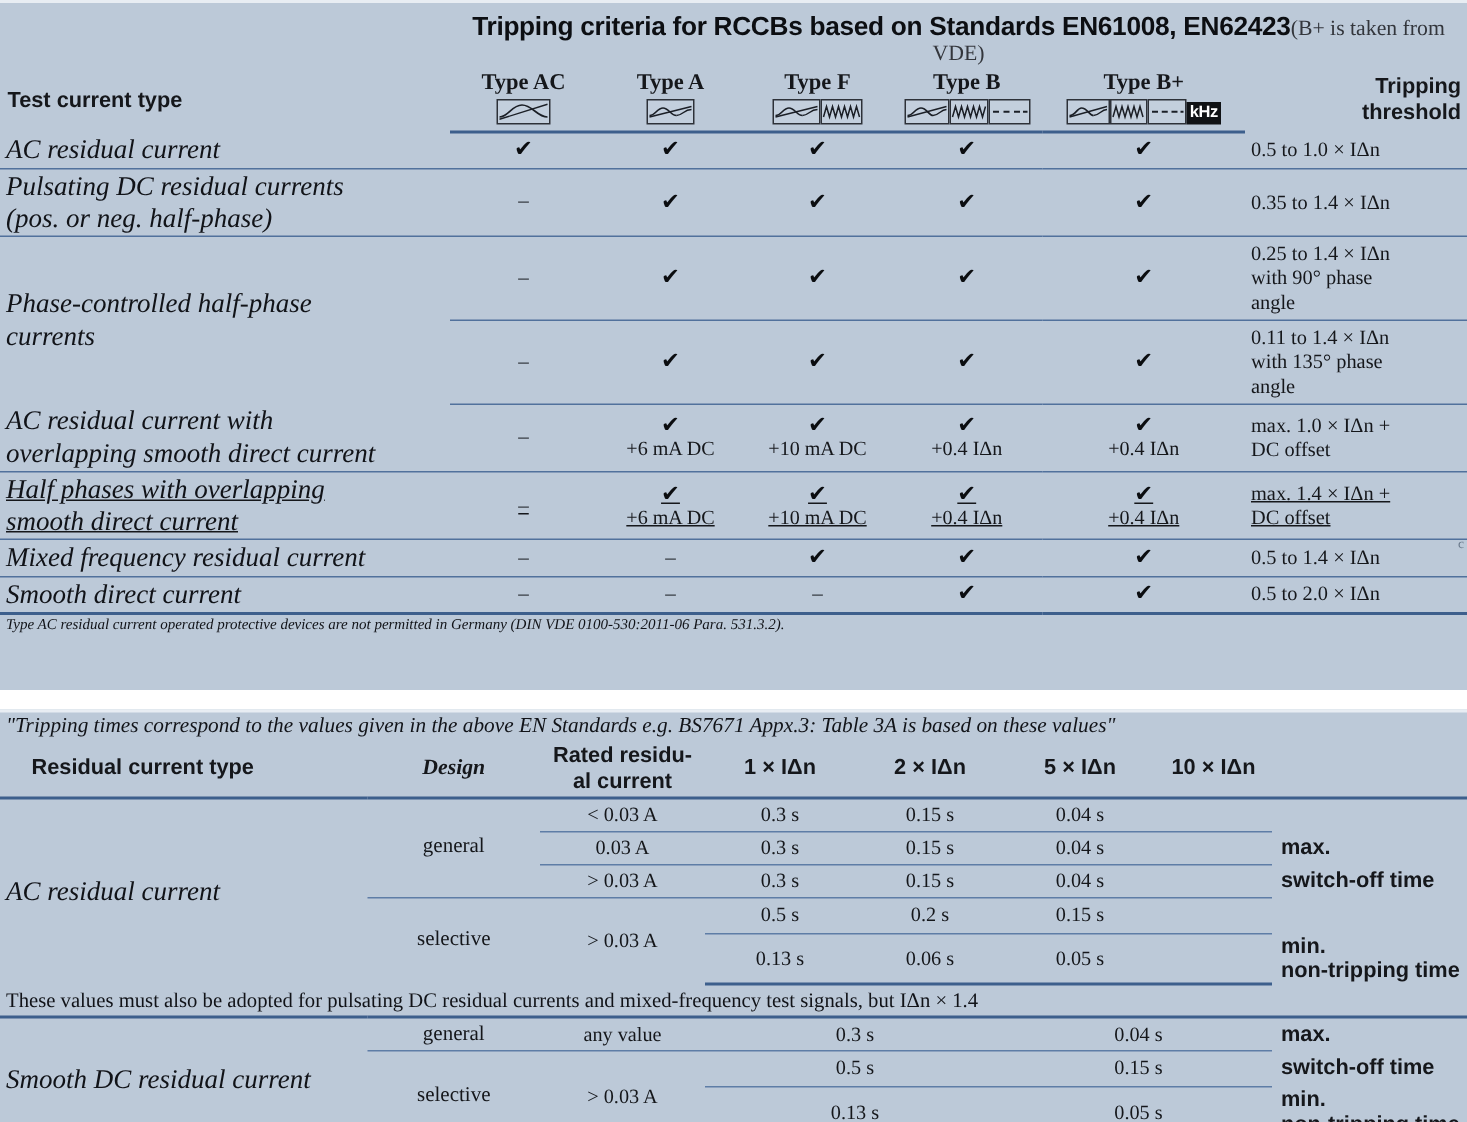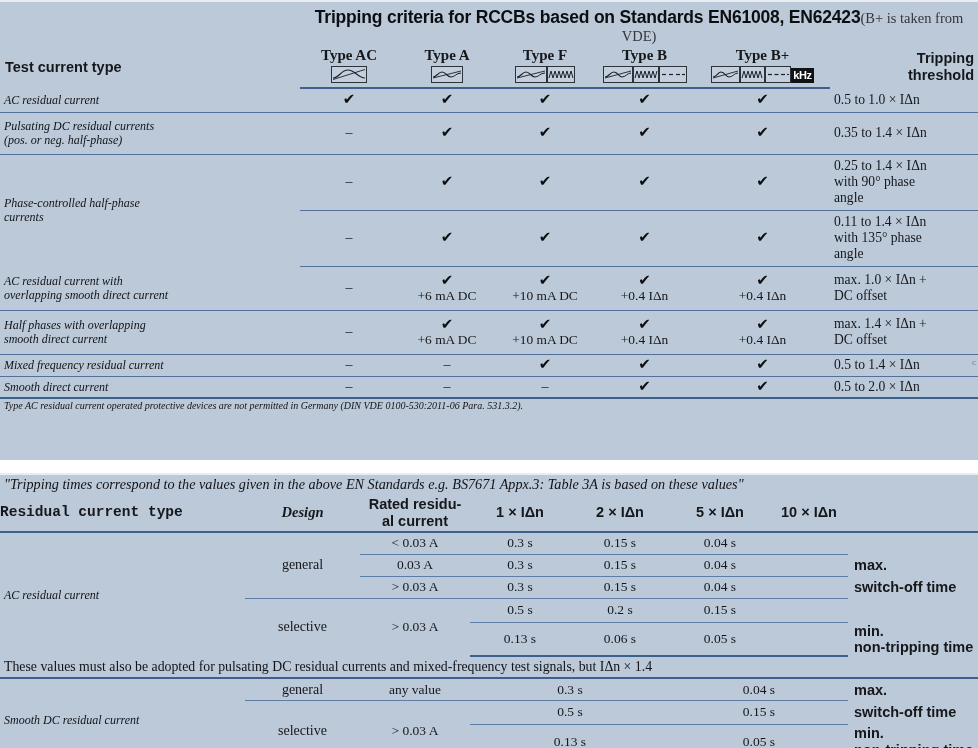--- a/index.html
+++ b/index.html
@@ -106,21 +106,21 @@
     font-family: "DejaVu Sans", sans-serif;
     font-weight: bold;
     font-size: 15px;
     color: #0b0d10;
     line-height: 1;
   }
   .dash { font-size: 14px; color: #1a1d22; }
 
   .rowlabel {
     font-style: italic;
-    font-size: 12px;
+    font-size: 18px;
     line-height: 1.18;
     padding-left: 5px;
     color: #111318;
   }
   .thresh {
     font-size: 13.6px;
     line-height: 1.2;
     padding-left: 7px;
     text-align: left;
   }
@@ -383,21 +383,21 @@
         <td class="ctr rule-bot">
           <div class="tick">✔</div>
           <div class="small-val">+0.4 IΔn</div>
         </td>
         <td class="thresh rule-bot">
           <div>max. 1.0 × IΔn +</div>
           <div>DC offset</div>
         </td>
       </tr>
 
-      <tr style="height:44px;">
+      <tr style="height:44px;text-decoration:underline;">
         <td class="rowlabel rule-bot">
           <div>Half phases with overlapping</div>
           <div>smooth direct current</div>
         </td>
         <td class="ctr rule-bot">
           <span class="dash">–</span></td>
         <td class="ctr rule-bot">
           <div class="tick">✔</div>
           <div class="small-val">+6 mA DC</div>
         </td>
@@ -471,21 +471,21 @@
         <col style="width:78px">
         <col style="width:130px">
       </colgroup>
 
       <tbody>
           <tr>
         <td colspan="8" class="quote">"Tripping times correspond to the values given in the above EN Standards e.g. BS7671 Appx.3: Table 3A is based on these values"</td>
       </tr>
 
       <tr style="height:38px;">
-        <td class="colhead rule-bot-th" style="padding-left:0;font-family:Liberation Mono, monospace;">Residual current type</td>
+        <td class="colhead rule-bot-th" style="padding-left:21px;">Residual current type</td>
         <td class="ctr rule-bot-th" style="font-style:italic;font-weight:bold;font-size:14.5px;">Design</td>
         <td class="ctr rule-bot-th colhead">
           <div>Rated residu-</div>
           <div>al current</div>
         </td>
         <td class="ctr rule-bot-th colhead">1 × IΔn</td>
         <td class="ctr rule-bot-th colhead">2 × IΔn</td>
         <td class="ctr rule-bot-th colhead">5 × IΔn</td>
         <td class="ctr rule-bot-th colhead">10 × IΔn</td>
         <td class="rule-bot-th"></td>

